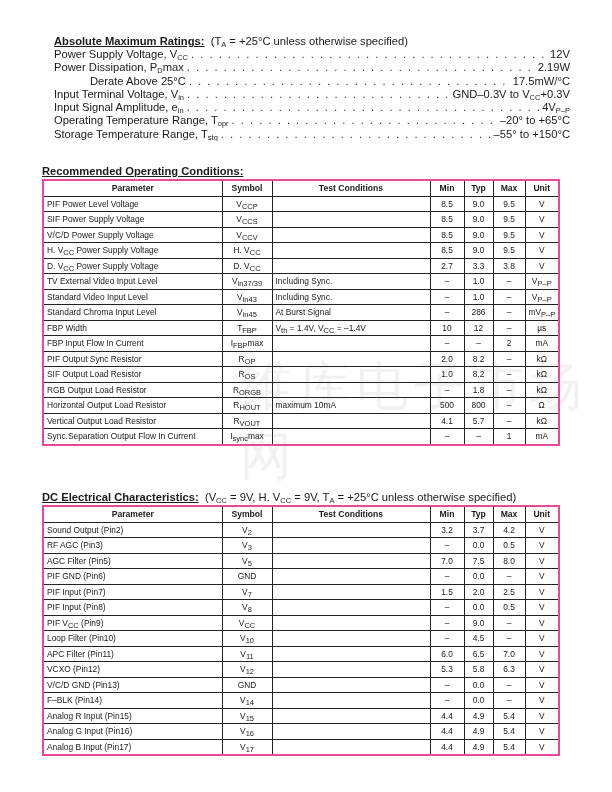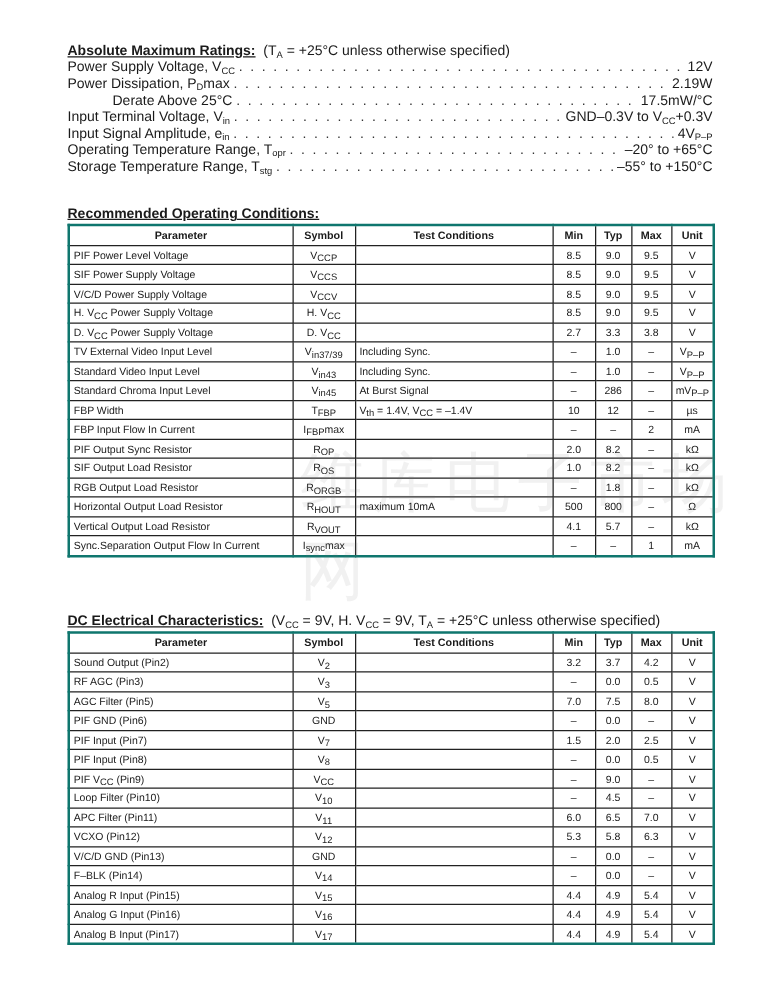--- a/index.html
+++ b/index.html
@@ -8,25 +8,25 @@
   .abs { position: absolute; left: 54px; top: 34px; width: 516px; font-size: 11.2px; }
   .abs .title-line { height: 14px; line-height: 14px; white-space: nowrap; }
   .sec-title { font-weight: bold; text-decoration: underline; }
   .abs .row { display: flex; height: 13.3px; line-height: 13.3px; white-space: nowrap; overflow: hidden; }
   .abs .row .lbl { flex: 0 0 auto; padding-right: 3px; }
   .abs .row .dots { flex: 1 1 auto; overflow: hidden; letter-spacing: 1.5px; color: #333; }
   .abs .row .dots::before { content: ". . . . . . . . . . . . . . . . . . . . . . . . . . . . . . . . . . . . . . . . . . . . . . . . . . . . . . . . . . . . . . . . . . . . . . . . . . . . . . . . . . . . . . . . . . . . . . . . . . . . . . . . . . . . . . . . . . . ."; }
   .abs .row .val { flex: 0 0 auto; padding-left: 3px; }
   .abs .row.indent .lbl { padding-left: 36px; }
   sub { font-size: 7.5px; vertical-align: -2px; line-height: 0; }
-  .section { position: absolute; left: 54px; width: 440px; }
+  .section { position: absolute; left: 42px; width: 440px; }
   .section .head { font-size: 11.2px; height: 16px; line-height: 16px; white-space: nowrap; }
   table { border-collapse: collapse; width: 516px; table-layout: fixed; font-size: 8.4px; }
   td, th { border: 1px solid #222; padding: 0 3px; height: 14.5px; line-height: 14.5px; white-space: nowrap; overflow: hidden; }
-  table { border: 2px solid #0f766e; }
+  table { border: 2px solid #ec4899; }
   th { font-weight: bold; text-align: center; font-size: 8.6px; }
   td.c { text-align: center; }
   td.l { text-align: left; }
   .watermark { position: absolute; left: 240px; top: 352px; font-size: 52px; color: rgba(120,120,120,0.10);
                letter-spacing: 6px; font-family: "DejaVu Serif", serif; pointer-events: none; }
 </style>
 </head>
 <body>
 
 <div class="abs">

